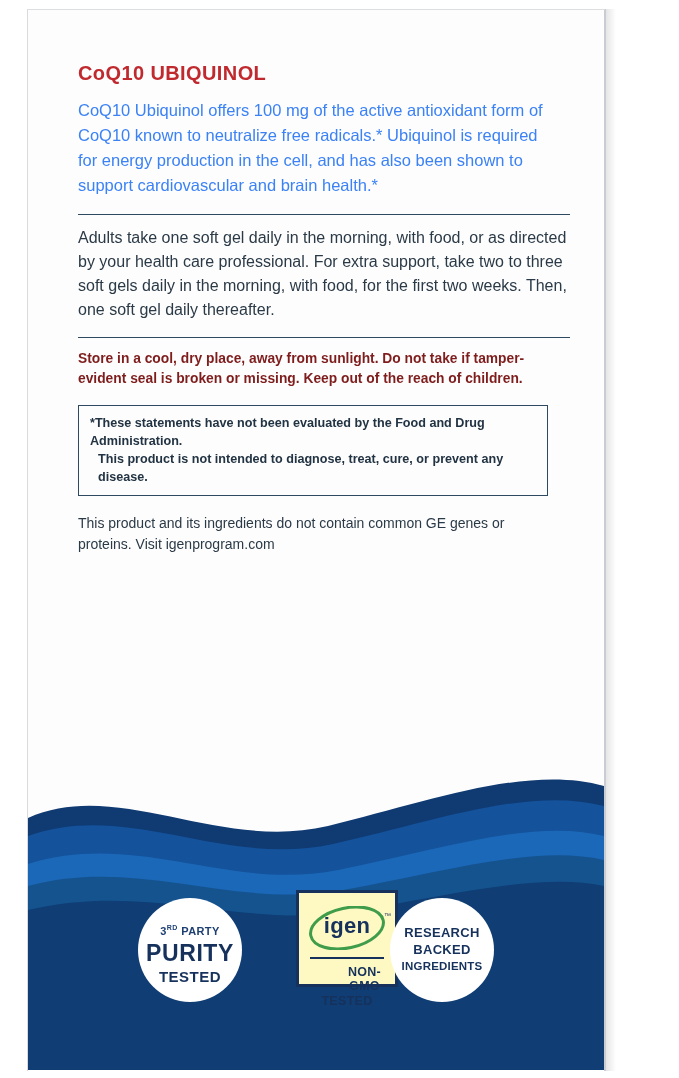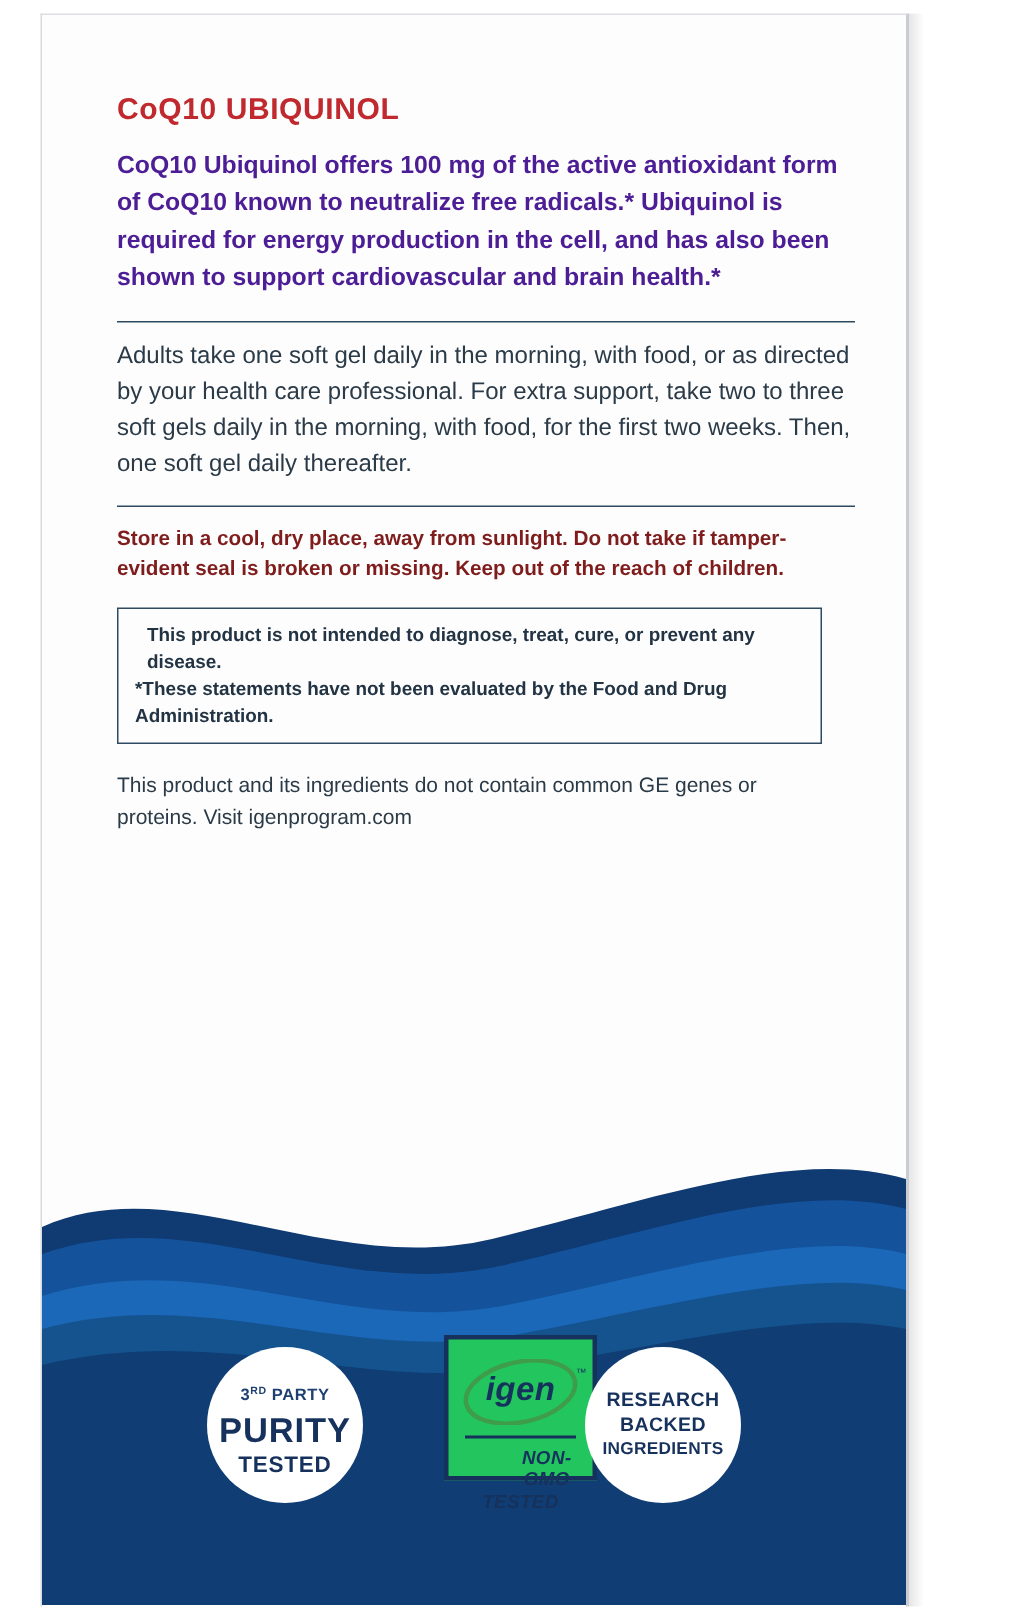--- a/index.html
+++ b/index.html
@@ -74,26 +74,25 @@
 
   .title {
     color: #c0292e;
     font-size: 20px;
     font-weight: bold;
     letter-spacing: 0.4px;
     margin: 0 0 13px 0;
   }
 
   .intro {
-    color: #4c1d95;
+    color: #3b82f6;
     font-size: 16.5px;
     line-height: 25px;
     margin: 0 0 16px 0;
     max-width: 482px;
-    font-weight: bold;
   }
 
   .rule {
     height: 1px;
     background: #2e4a63;
     width: 492px;
     margin: 0 0 11px 0;
   }
 
   .section-head {
@@ -233,25 +232,24 @@
     color: #16325c;
   }
 
   
   .igen-badge {
     position: absolute;
     left: 268px;
     top: 0px;
     width: 102px;
     height: 97px;
-    background: #22c55e;
+    background: #fef9c3;
     border: 3px solid #16325c;
     box-sizing: border-box;
     text-align: center;
-    font-style: italic;
   }
   .igen-leafwrap {
     position: relative;
     margin: 13px auto 0 auto;
     width: 78px;
     height: 44px;
   }
   .igen-leaf {
     position: absolute;
     left: 0; top: 0;
@@ -353,20 +351,20 @@
     <div class="rule"></div>
 
     <p class="use-text">Adults take one soft gel daily in the morning, with food, or as directed by your health care professional. For extra support, take two to three soft gels daily in the morning, with food, for the first two weeks. Then, one soft gel daily thereafter.</p>
 
     <div class="rule"></div>
 
     <p class="storage-text">Store in a cool, dry place, away from sunlight. Do not take if tamper-evident seal is broken or missing. Keep out of the reach of children.</p>
 
 
     <div class="disclaimer-box">
+      <div class="disclaimer-line">*These statements have not been evaluated by the Food and Drug Administration.</div>
       <div class="disclaimer-line second">This product is not intended to diagnose, treat, cure, or prevent any disease.</div>
-      <div class="disclaimer-line">*These statements have not been evaluated by the Food and Drug Administration.</div>
     </div>
 
     <p class="ge-text">This product and its ingredients do not contain common GE genes or proteins. Visit igenprogram.com</p>
   </div>
 
 </div>
 
 </body></html>

